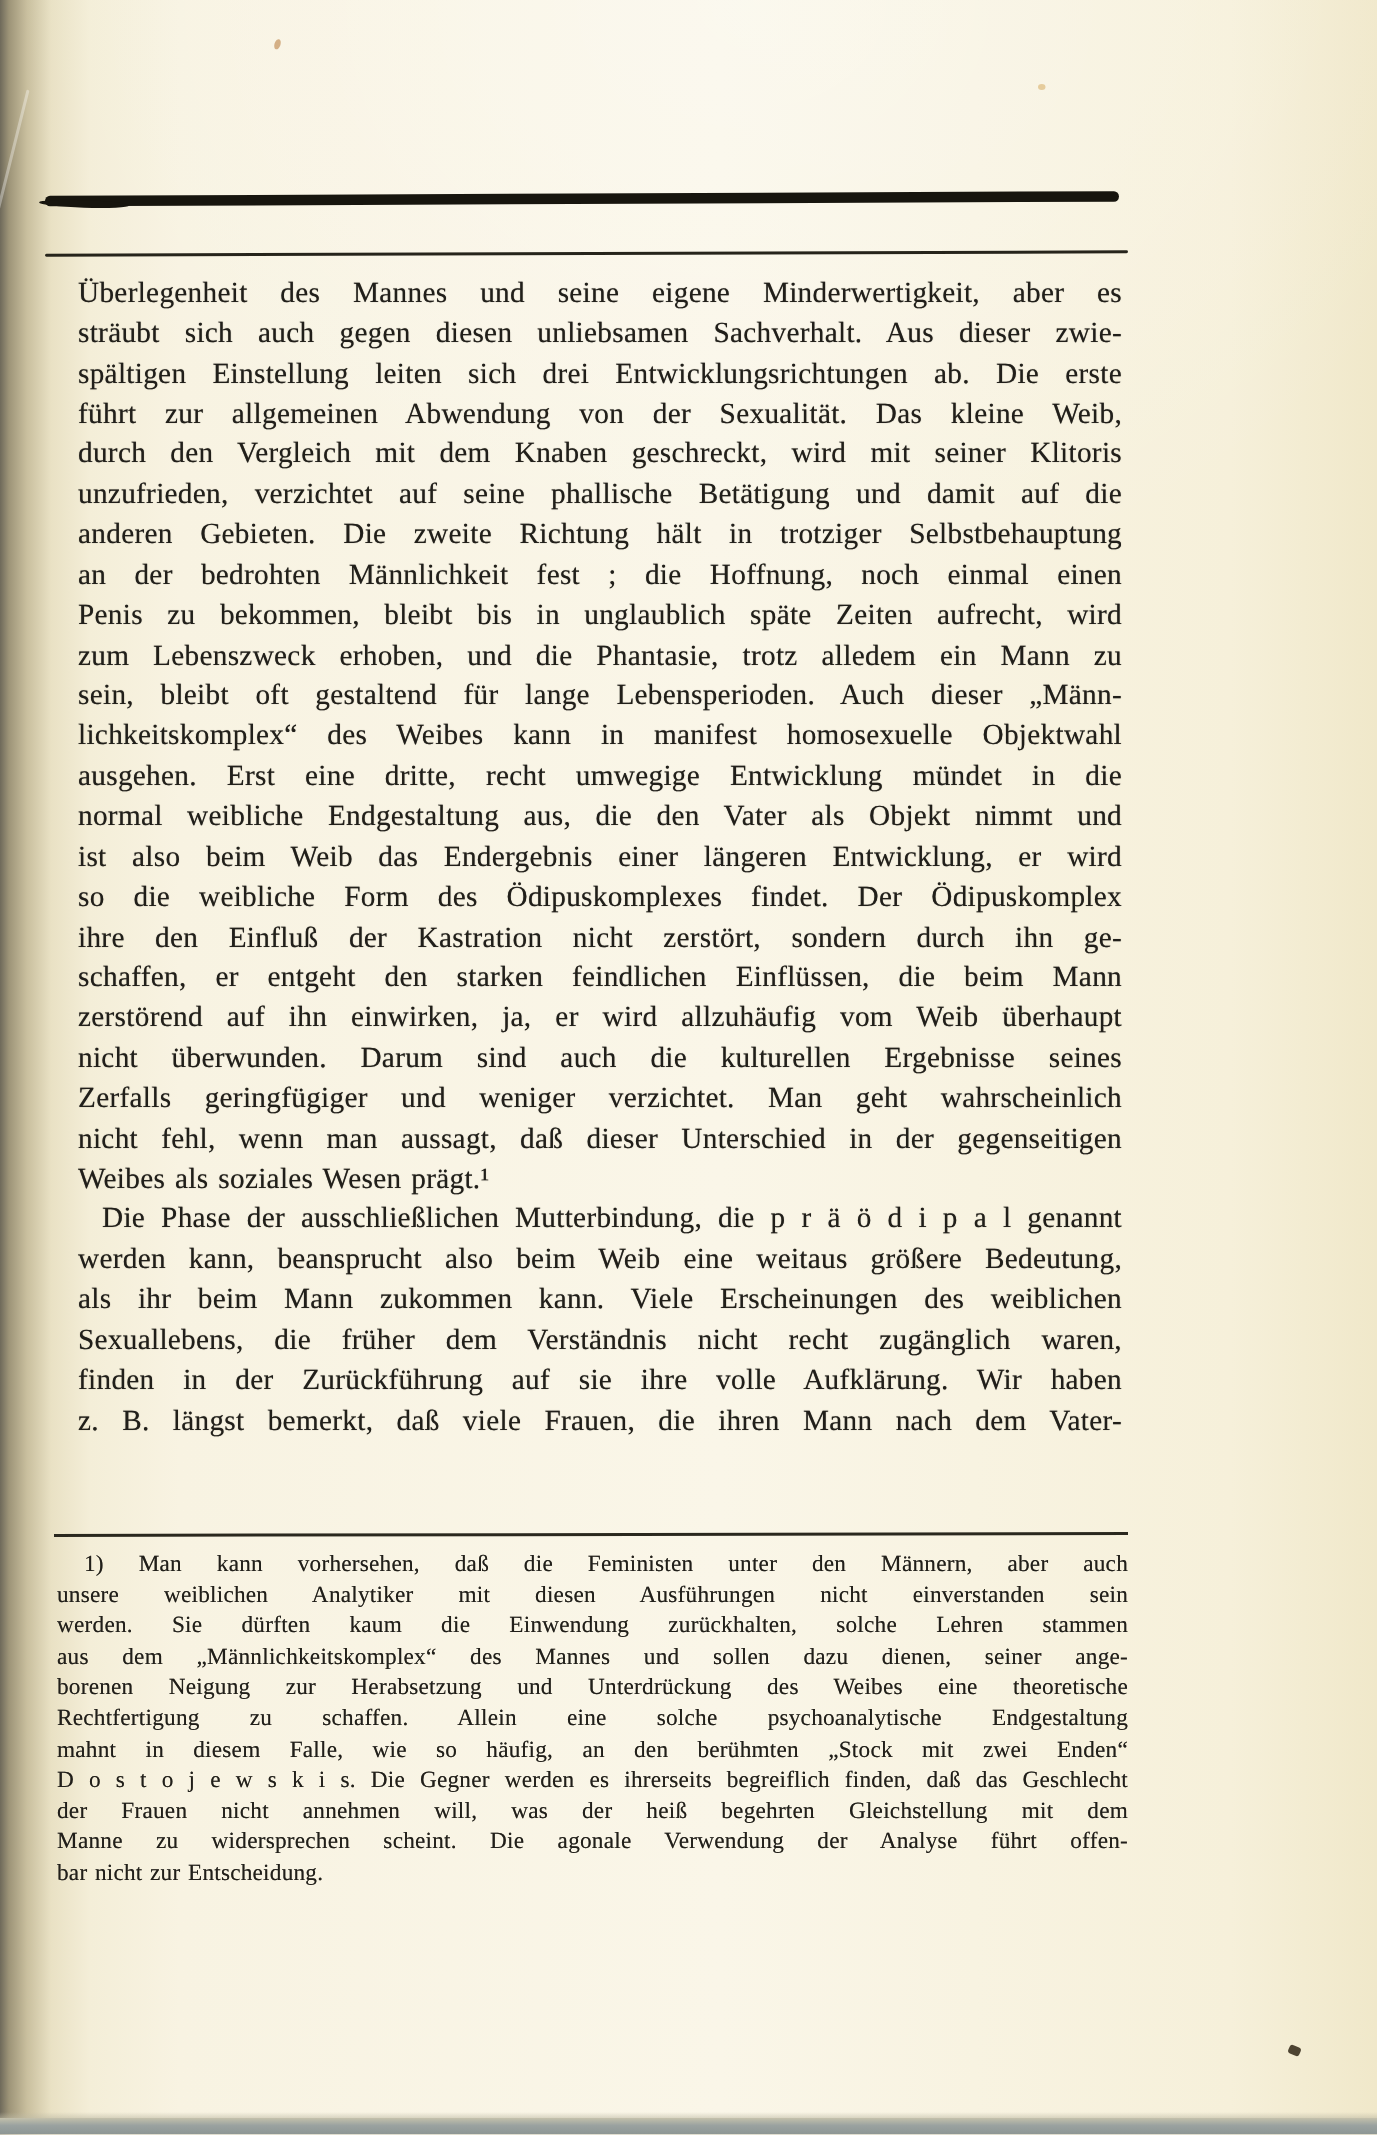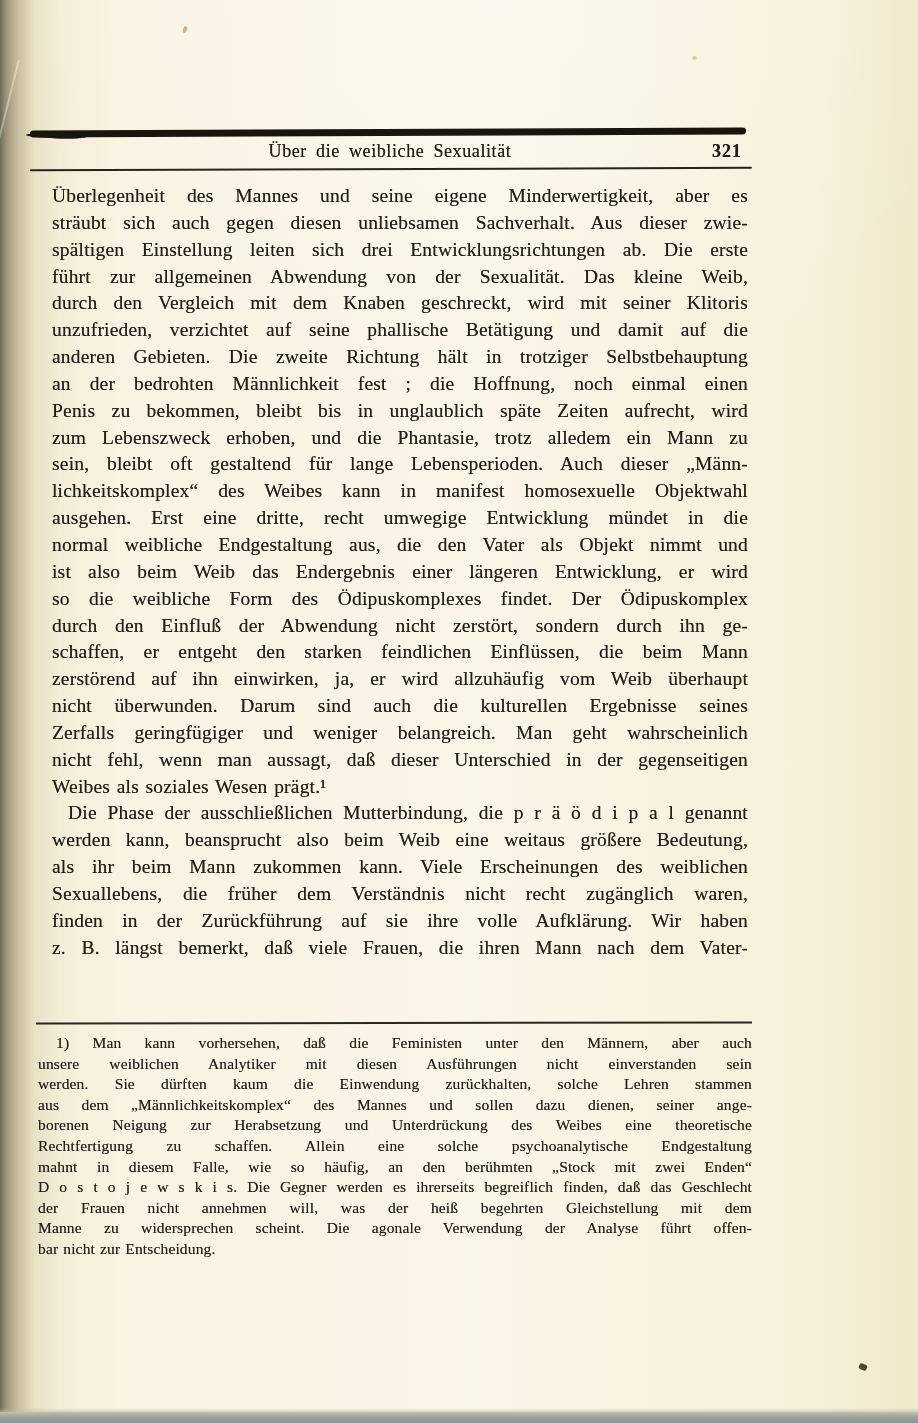--- a/index.html
+++ b/index.html
@@ -93,49 +93,45 @@
 </style>
 </head>
 <body>
 
 <div class="page">
   <div class="glow"></div>
   <div class="crease"></div>
 
   <div class="rule-thick"></div>
 
-  <div class="running-head">
-    <div class="running-title">Über die weibliche Sexualität</div>
-    <div class="page-number">321</div>
-  </div>
 
   <div class="rule-thin"></div>
 
   <div class="body-text" id="body-text">
       <div class="line">Überlegenheit des Mannes und seine eigene Minderwertigkeit, aber es</div>
       <div class="line">sträubt sich auch gegen diesen unliebsamen Sachverhalt. Aus dieser zwie-</div>
       <div class="line">spältigen Einstellung leiten sich drei Entwicklungsrichtungen ab. Die erste</div>
       <div class="line">führt zur allgemeinen Abwendung von der Sexualität. Das kleine Weib,</div>
       <div class="line">durch den Vergleich mit dem Knaben geschreckt, wird mit seiner Klitoris</div>
       <div class="line">unzufrieden, verzichtet auf seine phallische Betätigung und damit auf die</div>
       <div class="line">anderen Gebieten. Die zweite Richtung hält in trotziger Selbstbehauptung</div>
       <div class="line">an der bedrohten Männlichkeit fest ; die Hoffnung, noch einmal einen</div>
       <div class="line">Penis zu bekommen, bleibt bis in unglaublich späte Zeiten aufrecht, wird</div>
       <div class="line">zum Lebenszweck erhoben, und die Phantasie, trotz alledem ein Mann zu</div>
       <div class="line">sein, bleibt oft gestaltend für lange Lebensperioden. Auch dieser „Männ-</div>
       <div class="line">lichkeitskomplex“ des Weibes kann in manifest homosexuelle Objektwahl</div>
       <div class="line">ausgehen. Erst eine dritte, recht umwegige Entwicklung mündet in die</div>
       <div class="line">normal weibliche Endgestaltung aus, die den Vater als Objekt nimmt und</div>
       <div class="line">ist also beim Weib das Endergebnis einer längeren Entwicklung, er wird</div>
       <div class="line">so die weibliche Form des Ödipuskomplexes findet. Der Ödipuskomplex</div>
-      <div class="line">durch den Einfluß der Abwendung nicht zerstört, sondern durch ihn ge-</div>
+      <div class="line">ihre den Einfluß der Kastration nicht zerstört, sondern durch ihn ge-</div>
       <div class="line">schaffen, er entgeht den starken feindlichen Einflüssen, die beim Mann</div>
       <div class="line">zerstörend auf ihn einwirken, ja, er wird allzuhäufig vom Weib überhaupt</div>
       <div class="line">nicht überwunden. Darum sind auch die kulturellen Ergebnisse seines</div>
-      <div class="line">Zerfalls geringfügiger und weniger belangreich. Man geht wahrscheinlich</div>
+      <div class="line">Zerfalls geringfügiger und weniger verzichtet. Man geht wahrscheinlich</div>
       <div class="line">nicht fehl, wenn man aussagt, daß dieser Unterschied in der gegenseitigen</div>
       <div class="line flush">Weibes als soziales Wesen prägt.¹</div>
       <div class="line indent">Die Phase der ausschließlichen Mutterbindung, die p r ä ö d i p a l genannt</div>
       <div class="line">werden kann, beansprucht also beim Weib eine weitaus größere Bedeutung,</div>
       <div class="line">als ihr beim Mann zukommen kann. Viele Erscheinungen des weiblichen</div>
       <div class="line">Sexuallebens, die früher dem Verständnis nicht recht zugänglich waren,</div>
       <div class="line">finden in der Zurückführung auf sie ihre volle Aufklärung. Wir haben</div>
       <div class="line">z. B. längst bemerkt, daß viele Frauen, die ihren Mann nach dem Vater-</div>
     </div>
 

